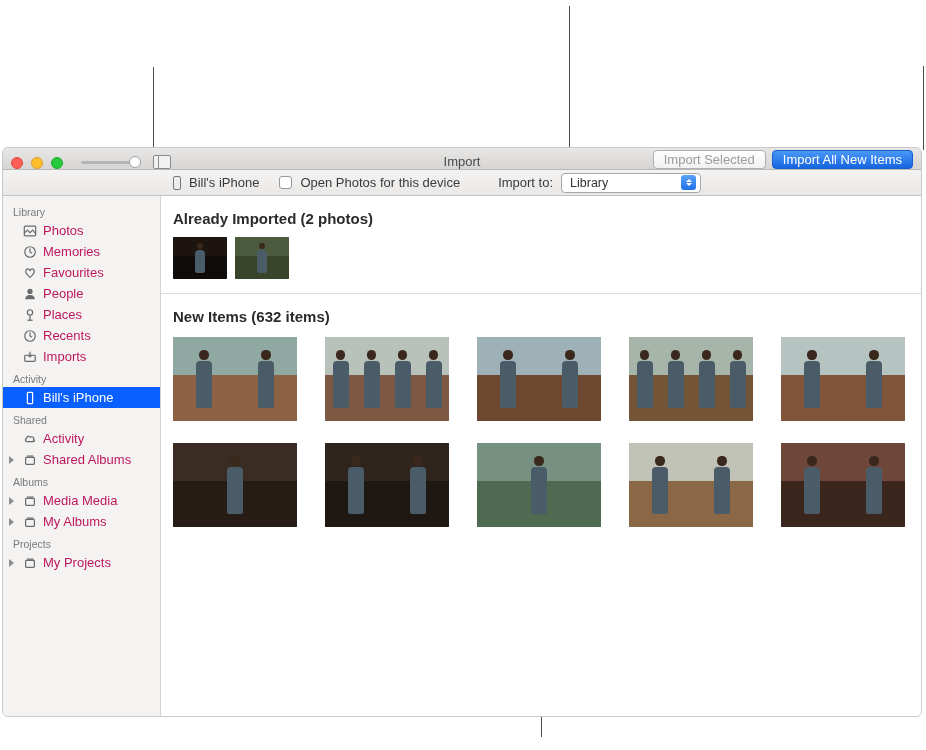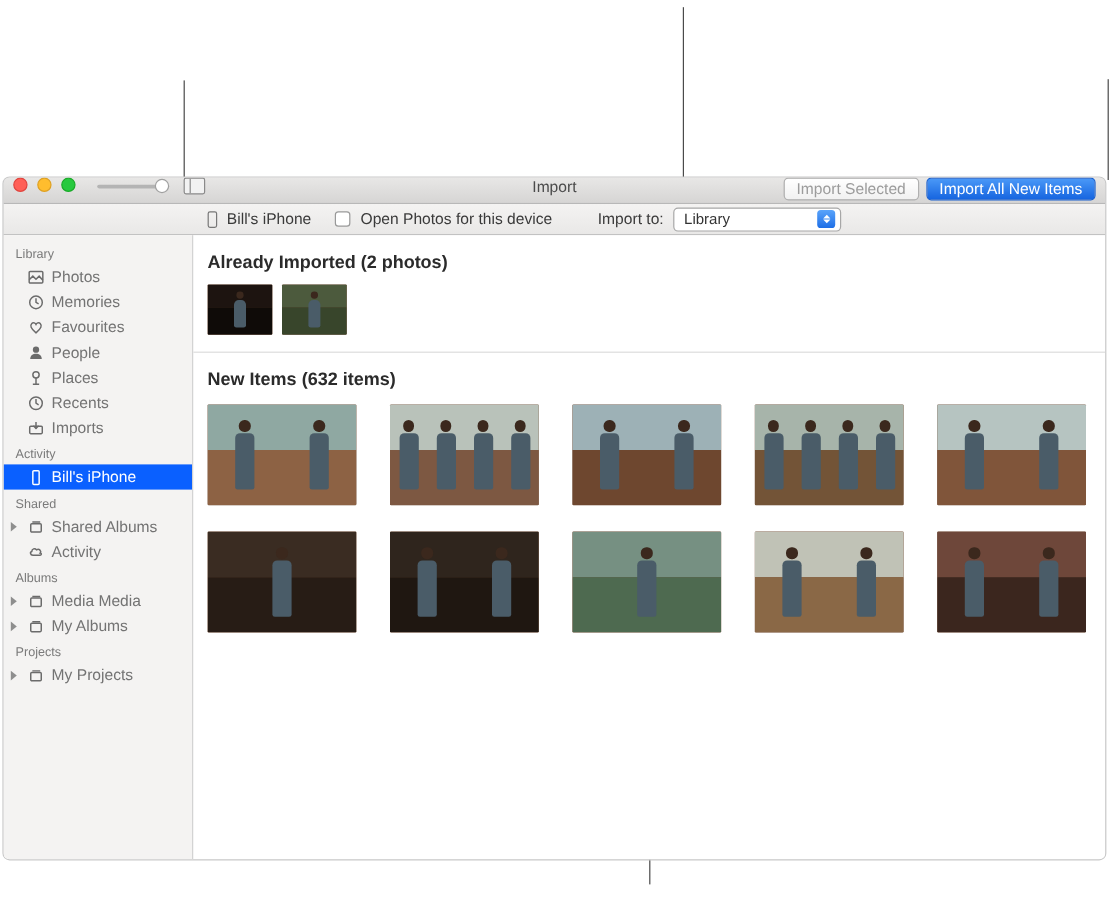--- a/index.html
+++ b/index.html
@@ -30,21 +30,21 @@
     border-radius: 6px;
     background: #ececec;
     border: 1px solid #c9c9c9;
     overflow: hidden;
   }
   .titlebar {
     height: 22px;
     background: linear-gradient(#e8e7e6, #d6d5d4);
     border-bottom: 1px solid #b8b8b8;
     display: flex;
-    align-items: flex-start;
+    align-items: flex-end;
     padding: 0 8px;
     position: relative;
   }
   .traffic { display: flex; gap: 8px; }
   .traffic .dot { width: 12px; height: 12px; border-radius: 50%; }
   .dot.red { background:#ff5f56; border:1px solid #e0443e; }
   .dot.yellow { background:#ffbd2e; border:1px solid #dea123; }
   .dot.green { background:#27c93f; border:1px solid #1aab29; }
 
   .zoom-slider {
@@ -141,21 +141,21 @@
     padding-top:4px;
     font-size:13px;
   }
   .side-section {
     font-size:10.5px; color:#7a7a7a; font-weight:500;
     padding: 6px 10px 2px 10px;
   }
   .side-item {
     display:flex; align-items:center; gap:6px;
     padding: 3px 10px 3px 20px;
-    color:#737373;
+    color:#be185d;
     position:relative;
   }
   .side-item.selected {
     background:#0a60ff; color:#fff;
   }
   .side-item .disclosure {
     position:absolute; left:6px; top:50%; transform:translateY(-50%);
     width:0;height:0; border-top:4px solid transparent; border-bottom:4px solid transparent; border-left:5px solid #8e8e8e;
   }
   .side-icon { width:14px; height:14px; display:inline-flex; align-items:center; justify-content:center; }
@@ -326,36 +326,36 @@
         <span class="side-icon">
             <svg viewBox="0 0 16 16">
               <rect x="5" y="1.5" width="6" height="13" rx="1"></rect>
             </svg>
           </span>
         <span>Bill's iPhone</span>
       </div>
 
       <div class="side-section">Shared</div>
       <div class="side-item">
+        <span class="side-icon">
+            <svg viewBox="0 0 16 16">
+              <path d="M5 11 C2.5 11 2 8 4 7.5 C4 5 7 4 8.5 6 C11 4.5 13.5 7 12 9 C13.5 9 13.5 11 12 11 Z"></path>
+            </svg>
+          </span>
+        <span>Activity</span>
+      </div>
+      <div class="side-item">
         <span class="disclosure"></span>
         <span class="side-icon">
             <svg viewBox="0 0 16 16">
               <rect x="3" y="5" width="10" height="8" rx="1"></rect>
               <path d="M4.5 3.5 H12"></path>
             </svg>
           </span>
         <span>Shared Albums</span>
-      </div>
-      <div class="side-item">
-        <span class="side-icon">
-            <svg viewBox="0 0 16 16">
-              <path d="M5 11 C2.5 11 2 8 4 7.5 C4 5 7 4 8.5 6 C11 4.5 13.5 7 12 9 C13.5 9 13.5 11 12 11 Z"></path>
-            </svg>
-          </span>
-        <span>Activity</span>
       </div>
 
       <div class="side-section">Albums</div>
       <div class="side-item">
         <span class="disclosure"></span>
         <span class="side-icon">
             <svg viewBox="0 0 16 16">
               <rect x="3" y="5" width="10" height="8" rx="1"></rect>
               <path d="M4.5 3.5 H12"></path>
             </svg>

